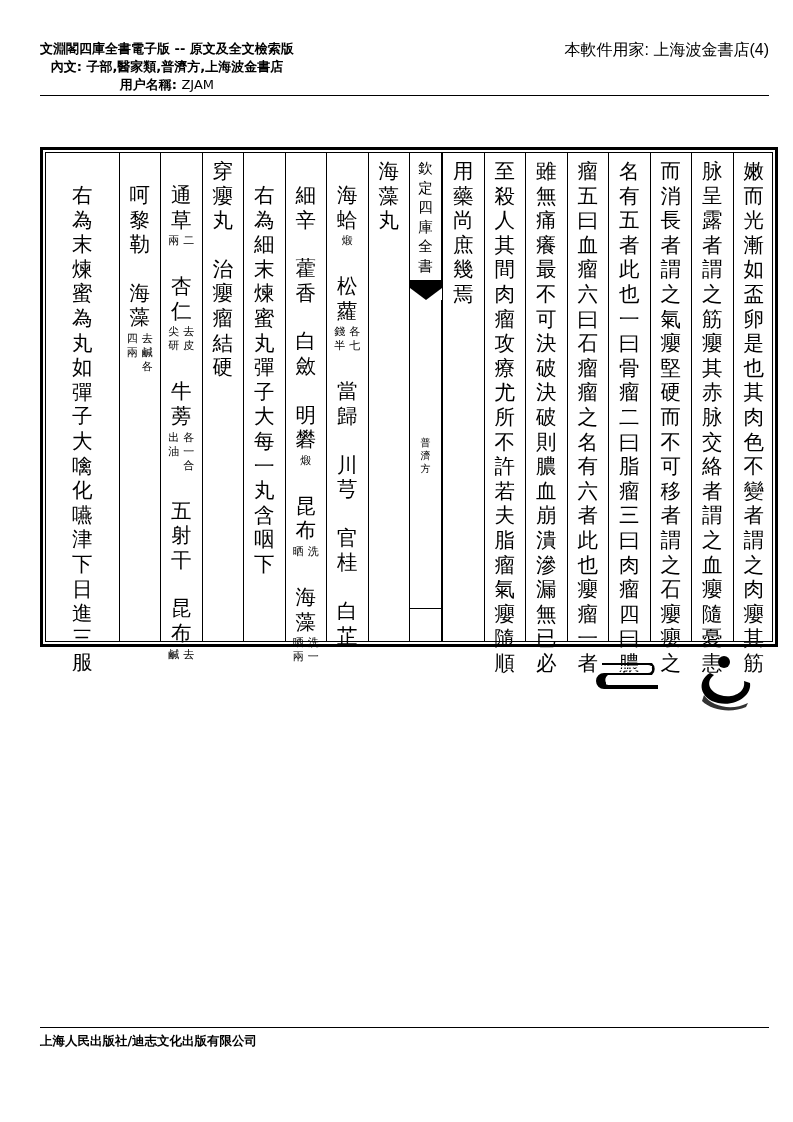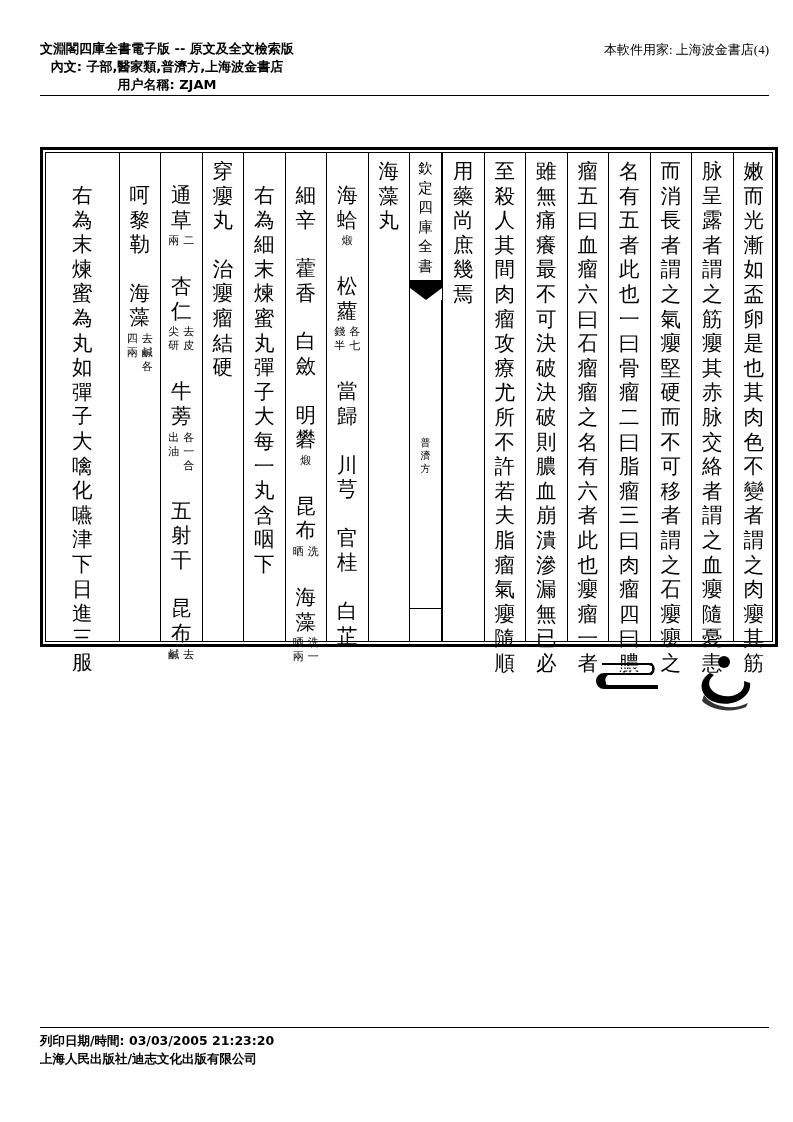--- a/index.html
+++ b/index.html
@@ -1,21 +1,21 @@
 <!DOCTYPE html>
 <html><head>
 <meta charset="utf-8">
 <style>
   html, body { margin:0; padding:0; background:#fff; }
   body { width:793px; height:1122px; position:relative; overflow:hidden;
          font-family: "DejaVu Serif", "Liberation Serif", serif; color:#000; }
 
   .hdr { position:absolute; top:40px; font-family:"DejaVu Sans","Liberation Sans",sans-serif; font-weight:bold; font-size:13px; line-height:18px;text-align:center; }
   .hdr-left { left:40px; }
-  .hdr-right { right:24px; text-align:right; font-family:Liberation Serif, serif; font-weight:normal; font-size:13px; line-height:24px; top:38px; }
+  .hdr-right { right:24px; text-align:right; font-family:Liberation Sans, sans-serif; font-weight:normal; font-size:16px; line-height:24px; top:38px; }
   .hdr-rule { position:absolute; left:40px; right:24px; top:95px; height:1px; background:#000; }
 
   .frame { position:absolute; left:40px; top:147px; width:738px; height:500px;
            border:3px solid #000; box-sizing:border-box; }
   .inner { position:absolute; left:2px; top:2px; right:2px; bottom:2px; border:1px solid #000; }
 
   .col { position:absolute; top:0; bottom:0; width:41.5px; border-left:1px solid #000; box-sizing:border-box; }
   .col.first { border-left:none; }
   .vtext { position:absolute; top:6px; left:0; right:0; display:flex; flex-direction:column; align-items:center;
            font-size:20.5px; line-height:24.6px; }
@@ -30,21 +30,21 @@
   .fishtail { position:absolute; top:127px; left:0; right:0; height:20px; background:#000; }
   .fishtail::after { content:""; position:absolute; left:0; right:0; bottom:0; height:0;
      border-left:16px solid #fff; border-right:16px solid #fff; border-top:12px solid transparent; border-bottom:0;
      width:0; margin:0 auto; }
   .center-sub { position:absolute; top:283px; left:0; right:0; display:flex; flex-direction:column; align-items:center; font-size:10px; line-height:13px; }
   .center-rule { position:absolute; left:0; right:0; top:455px; height:1px; background:#000; }
 
   .logo { position:absolute; top:655px; }
   .ftr-rule { position:absolute; left:40px; right:24px; top:1027px; height:1px; background:#000; }
   .ftr { position:absolute; left:40px; top:1032px; font-family:"DejaVu Sans","Liberation Sans",sans-serif; font-weight:bold; font-size:12.5px; line-height:17.5px; }
-  .mono { font-weight:bold; }
+  .mono { font-weight:normal; }
 </style>
 </head>
 <body>
 
 <div class="hdr hdr-left">
   <div>文淵閣四庫全書電子版 -- 原文及全文檢索版</div>
   <div>
     <span>內文:</span>
     <span>子部,醫家類,普濟方,上海波金書店</span>
   </div>
@@ -542,18 +542,14 @@
 <div class="logo" style="left:692px;">
   <svg width="66" height="60" viewBox="0 0 66 60">
     <circle cx="32" cy="7" r="6" fill="#000"></circle>
     <path d="M18 18 C4 26 8 44 26 48 C44 52 60 40 58 28 L52 26 C54 38 40 44 28 40 C16 36 14 26 22 20 Z" fill="#000"></path>
     <path d="M12 40 C20 52 40 56 56 48 L54 52 C40 58 20 56 10 46 Z" fill="#333"></path>
   </svg>
 </div>
 
 <div class="ftr-rule"></div>
 <div class="ftr">
-  <div>
-    <span>列印日期/時間:</span>
-    <span class="mono">03/03/2005 21:23:20</span>
-  </div>
   <div>上海人民出版社/迪志文化出版有限公司</div>
 </div>
 
 </body></html>

